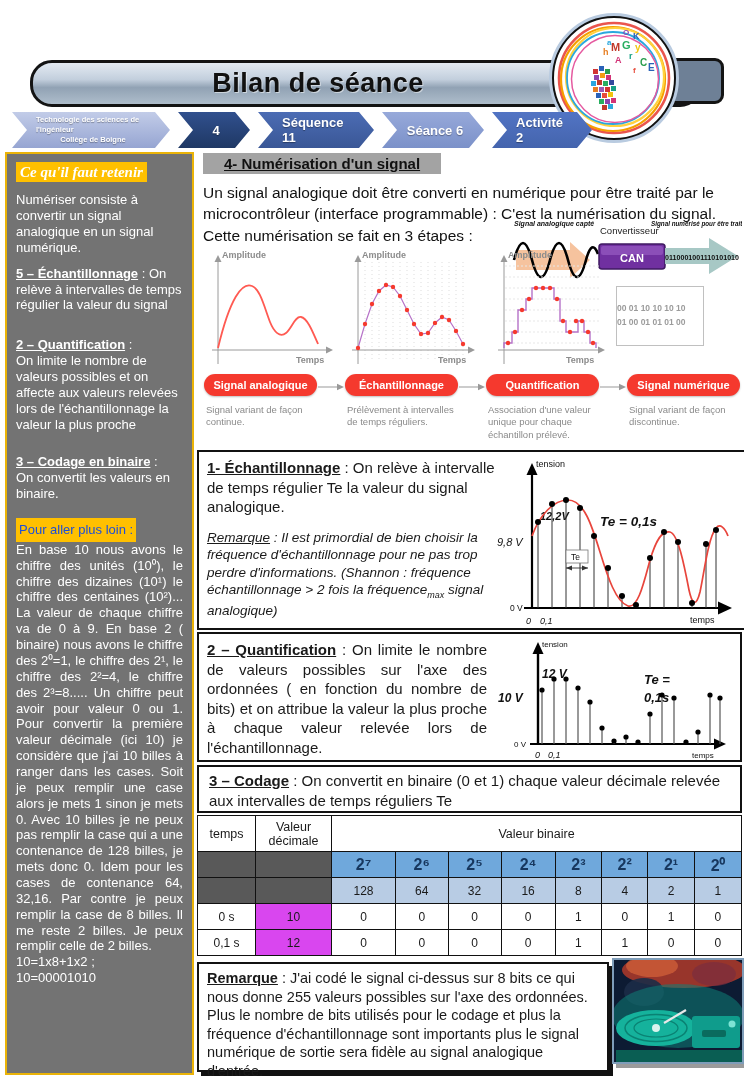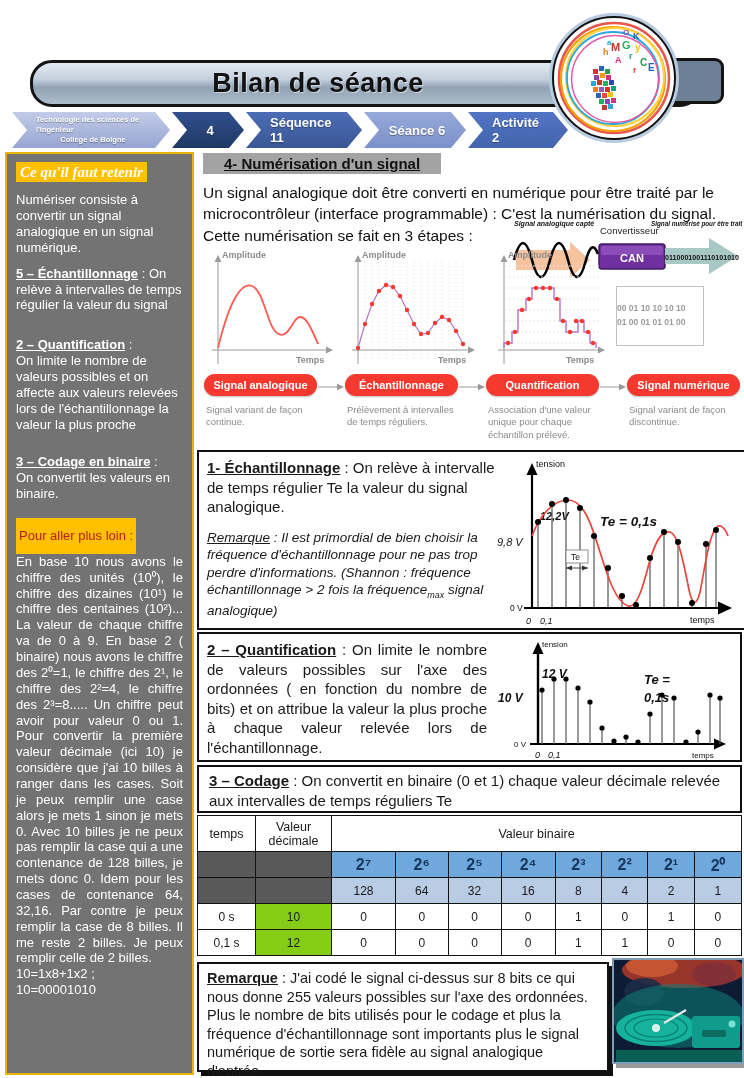--- a/index.html
+++ b/index.html
@@ -19,21 +19,21 @@
   .title-bar .t {
     font-size:27px; font-weight:bold; color:#111; letter-spacing:.5px;
     margin-right:96px; text-shadow:1px 1px 0 rgba(255,255,255,.5);
   }
   .logo-tab {
     position:absolute; left:662px; top:58px; width:62px; height:46px;
     background:#6e8096; border:3px solid #141414; border-radius:9px;
   }
   .logo-wrap { position:absolute; left:547px; top:11px; width:134px; height:134px; }
   
-  .crumbs { position:absolute; left:12px; top:112px; height:36px; display:flex; gap:2px; }
+  .crumbs { position:absolute; left:12px; top:112px; height:36px; display:flex; gap:8px; }
   .crumb {
     height:36px; color:#fff; display:flex; flex-direction:column; justify-content:center;
     align-items:center; font-weight:bold; font-size:13px; padding:0 20px 0 24px;
     clip-path:polygon(0 0, calc(100% - 15px) 0, 100% 50%, calc(100% - 15px) 100%, 0 100%, 15px 50%);
     text-shadow:0 1px 1px rgba(0,0,0,.35);
   }
   .crumb.c1 { background:linear-gradient(#c2cce8,#96a5d2); width:158px; font-size:7.5px; line-height:1.3; font-weight:bold; }
   .crumb.c2 { background:linear-gradient(#31508e,#1f3864); width:72px; }
   .crumb.c3 { background:linear-gradient(#4c6cb4,#3a5796); width:116px; }
   .crumb.c4 { background:linear-gradient(#97a9da,#7b91c9); width:102px; }
@@ -44,21 +44,21 @@
     background:#737373; border:2px solid #eab308; padding:8px 9px;
     color:#fff; font-size:13px; line-height:1.22;
   }
   .sidebar .hl {
     background:#FFC000; color:#fff; font-family:"Liberation Serif",serif;
     font-style:italic; font-weight:bold; font-size:15px; padding:1px 4px; display:inline-block;
   }
   .sidebar p { margin-top:10px; }
   .sb-head { font-weight:bold; text-decoration:underline; }
   .sb-just { text-align:justify; }
-  .hl2 { background:#FFC000; color:#b91c1c; padding:10px 3px; font-size:13px; display:inline-block; }
+  .hl2 { background:#FFC000; color:#1d4ed8; padding:4px 3px; font-size:13px; display:inline-block; }
   
   .main-title {
     position:absolute; left:203px; top:153px;
     background:#a3a3a3; font-weight:bold; font-size:15px; text-decoration:underline;
     padding:2px 21px; color:#111;
   }
   .intro { position:absolute; left:203px; top:182px; width:530px; font-size:15.5px; line-height:1.38; color:#111; }
   
   .converter { position:absolute; left:512px; top:218px; width:230px; height:76px; }
   
@@ -90,21 +90,21 @@
   .rem { font-style:italic; margin-top:12px; font-size:13.5px; line-height:1.3; }
   .rem .hd2 { text-decoration:underline; }
   .fig { position:absolute; top:4px; right:4px; }
   
   table.code { position:absolute; left:197px; top:815px; width:545px; border-collapse:collapse; font-size:12px; text-align:center; }
   table.code td { border:1.7px solid #111; padding:0; height:26px; }
   table.code tr.r1 td { height:36px; font-size:12.5px; }
   td.dk { background:#595959; }
   td.pw { background:#6FA8DC; color:#17375E; font-weight:bold; font-size:16px; }
   td.wt { background:#B8CCE4; color:#1a1a1a; }
-  td.gr { background:#84cc16; }
+  td.gr { background:#d946ef; }
   td.ct { width:58px; } td.cd { width:76px; }
   
   .remark {
     position:absolute; left:197px; top:962px; width:412px; height:110px;
     border:2px solid #111; box-shadow:4px 4px 0 #111; background:#fff;
     padding:5px 8px; font-size:14.5px; line-height:1.28;
   }
   .remark .hd { text-decoration:underline; }
   .dj {
     position:absolute; left:612px; top:958px; width:132px; height:106px;

